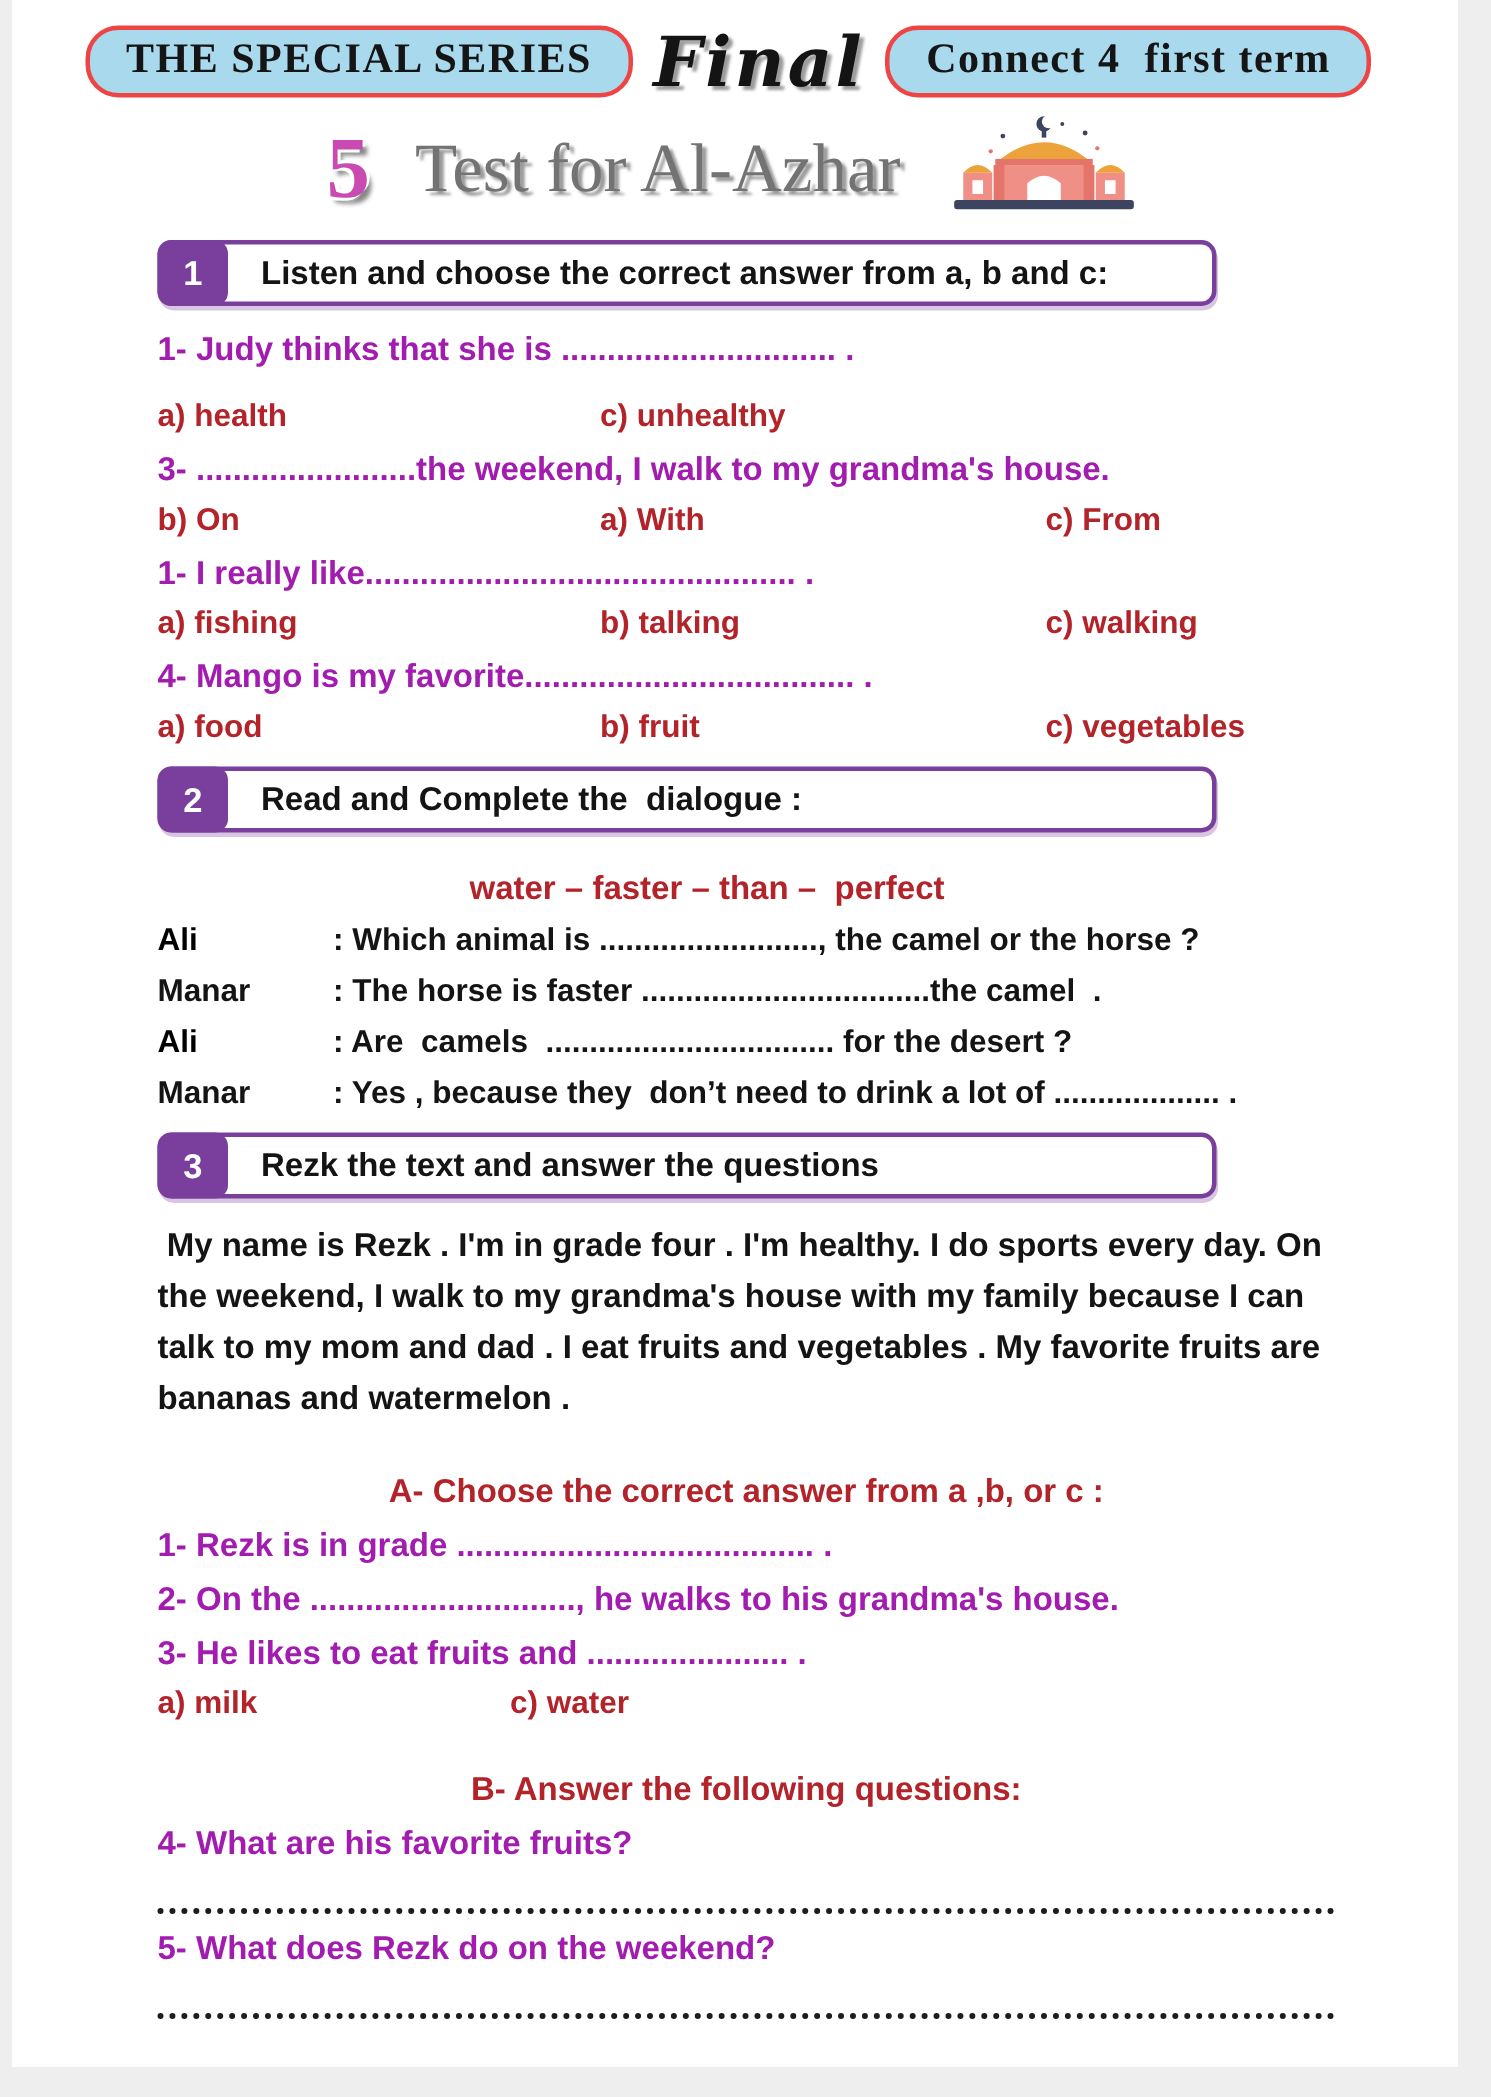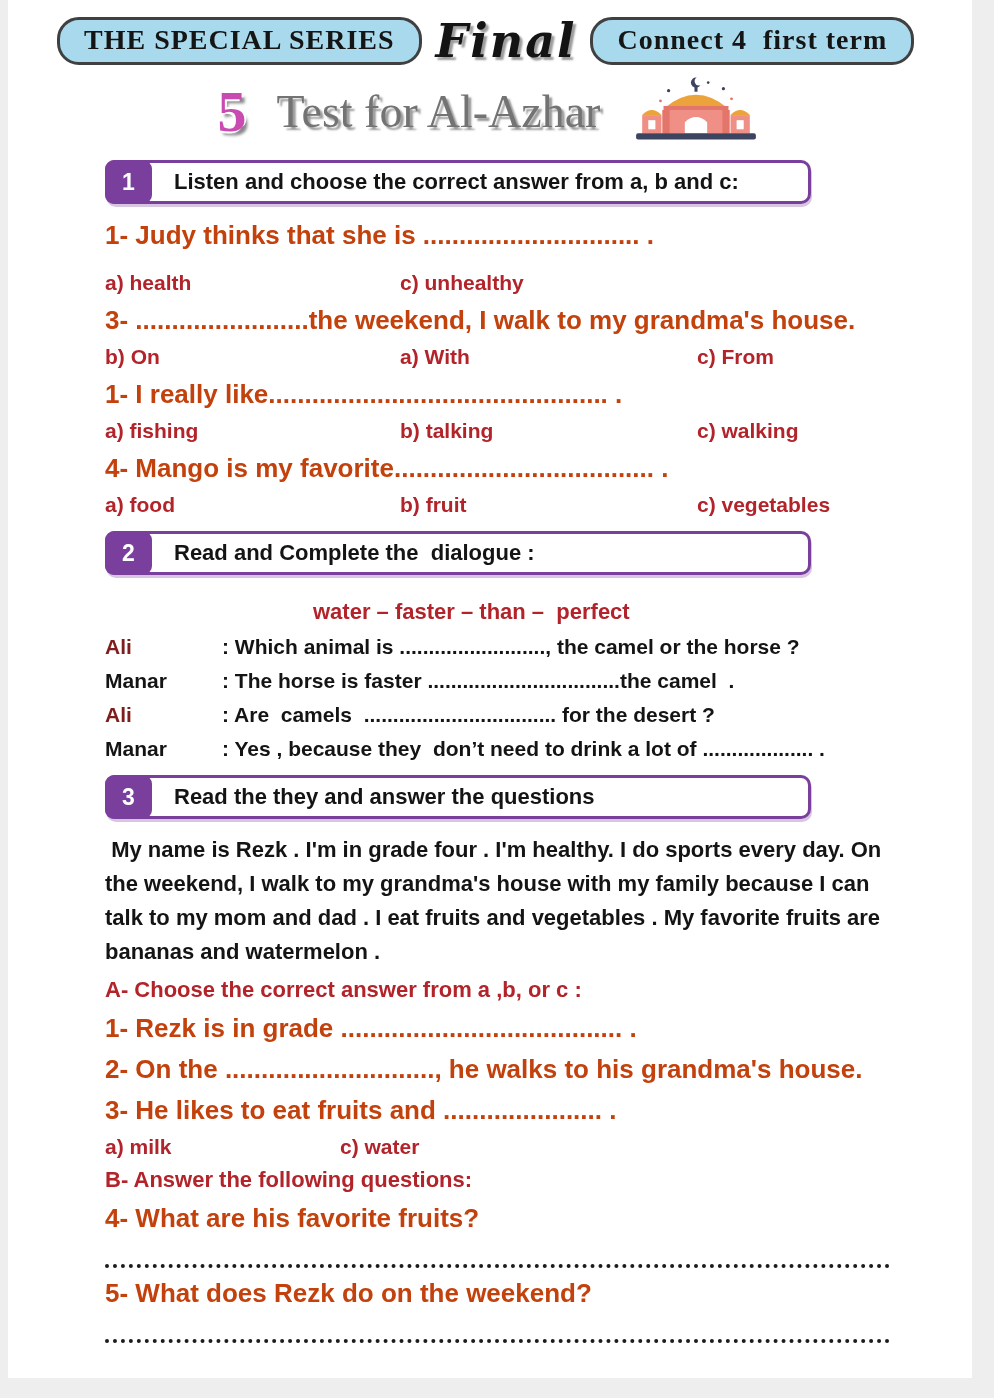--- a/index.html
+++ b/index.html
@@ -12,21 +12,21 @@
   .page {
     position:absolute; left:8px; top:0; right:22px; bottom:20px;
     background:#ffffff;
     overflow:hidden;
   }
 
   
   .top-badges { display:flex; align-items:center; padding:14px 36px 0 49px; }
   .pill-badge {
     background:#a9d9ec;
-    border:3px solid #404040;
+    border:3px solid #ef4444;
     border-radius:22px;
     padding:4px 24px 6px 24px;
     font-family:"Liberation Serif", serif;
     font-weight:bold; font-size:28px; color:#151515;
     white-space:pre-wrap; letter-spacing:1px;
   }
   .final-script {
     font-family:"DejaVu Serif", serif;
     font-style:italic; font-weight:bold;
     font-size:46px; color:#141414;
@@ -61,41 +61,41 @@
   .sec-num {
     position:absolute; left:-3px; top:-3px; bottom:-3px; width:47px;
     background:#7a3f9d; border-radius:9px;
     color:#fff; display:flex; align-items:center; justify-content:center;
     font-size:23px; font-weight:bold;
   }
   .sec-title { margin-left:66px; font-size:22px; font-weight:bold; color:#141414; white-space:pre-wrap; }
 
   
   .content { padding:0 82px 0 97px; }
-  .q { font-size:26px; font-weight:bold; color:#c2410c; margin-top:10px; white-space:pre-wrap; }
+  .q { font-size:22px; font-weight:bold; color:#a21caf; margin-top:10px; white-space:pre-wrap; }
   .q.first { margin-top:16px; }
   .opts { display:grid; margin-top:9px; font-size:21px; font-weight:bold; color:#b2232a; white-space:pre-wrap; }
   .opts.c1 { grid-template-columns:295px 297px auto; }
   .opts.cA { grid-template-columns:235px 297px auto; }
   .opts.gap { margin-top:20px; }
 
   .wordbank {
     color:#b2232a; font-weight:bold; font-size:22px;
     margin:24px 0 2px 208px; white-space:pre-wrap;
   }
   .dlg { display:grid; grid-template-columns:117px auto; font-size:21px; font-weight:bold; margin-top:10px; white-space:pre-wrap; }
-  .spk-red { color:#7f1d1d; }
+  .spk-red { color:#000000; }
   .spk-black { color:#141414; }
   .dlg-line { color:#141414; }
 
   .passage {
     margin-top:14px; font-size:22px; font-weight:bold; color:#141414;
     line-height:34px; white-space:pre-wrap;
   }
-  .parthead { color:#b2232a; font-weight:bold; font-size:22px; margin-top:8px; }
+  .parthead { color:#b2232a; font-weight:bold; font-size:22px; margin-top:32px;text-align:center; }
   .dotline { border-bottom:4px dotted #1c1c1c; height:16px; margin-top:14px; }
 </style>
 </head>
 <body>
 
 <div class="page">
 
   <div class="top-badges">
     <div class="pill-badge">THE SPECIAL SERIES</div>
     <div class="final-script">Final</div>
@@ -184,21 +184,21 @@
       <span class="dlg-line">: Are  camels  ................................. for the desert ?</span>
     </div>
     <div class="dlg">
       <span class="spk-black">Manar</span>
       <span class="dlg-line">: Yes , because they  don’t need to drink a lot of ................... .</span>
     </div>
   </div>
 
   <div class="section-box">
     <div class="sec-num">3</div>
-    <div class="sec-title">Read the they and answer the questions</div>
+    <div class="sec-title">Rezk the text and answer the questions</div>
   </div>
 
   <div class="content">
     <div class="passage"> My name is Rezk . I'm in grade four . I'm healthy. I do sports every day. On the weekend, I walk to my grandma's house with my family because I can talk to my mom and dad . I eat fruits and vegetables . My favorite fruits are bananas and watermelon .</div>
 
     <div class="parthead">A- Choose the correct answer from a ,b, or c :</div>
     <div class="q">1- Rezk is in grade ....................................... .</div>
     <div class="q">2- On the ............................., he walks to his grandma's house.</div>
     <div class="q">3- He likes to eat fruits and ...................... .</div>
     <div class="opts cA">

